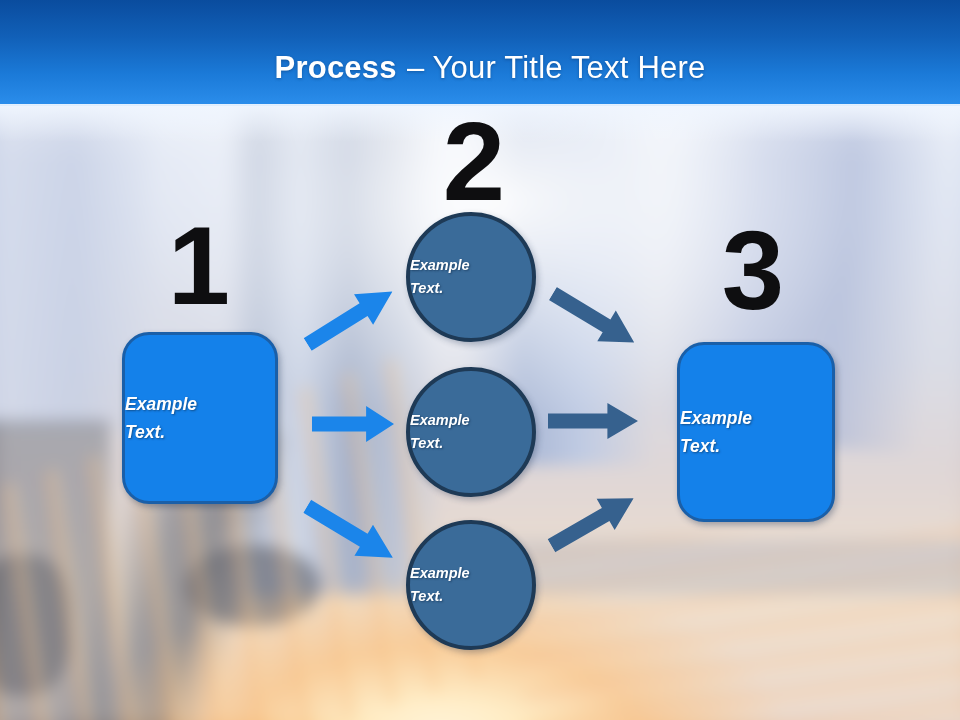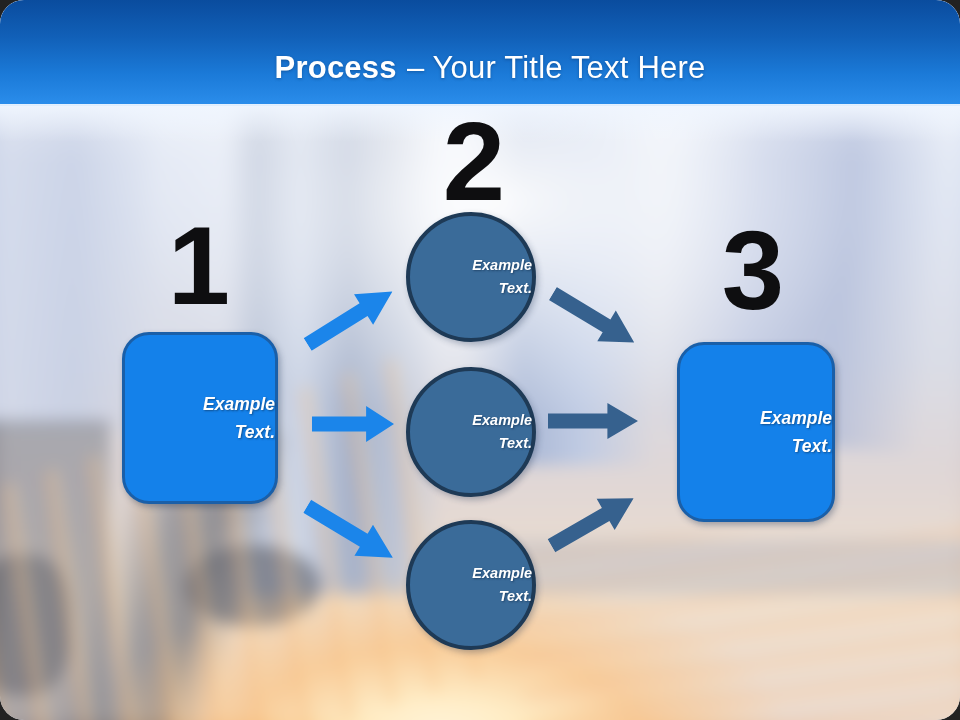--- a/index.html
+++ b/index.html
@@ -1,20 +1,19 @@
 <!DOCTYPE html>
 <html style="--header_top: #0a4c9e; --header_bottom: #2b8eec; --title_color: #ffffff; --number_color: #0e0e10; --rect_fill: #1481ea; --rect_border: #1a5fa8; --circle_fill: #3a6b99; --circle_border: #1e3a56; --arrow_light: #1b85ea; --arrow_dark: #36618e;"><head>
 <meta charset="utf-8">
 <style>
   html,body{margin:0;padding:0;background:#222;}
   .slide{
     position:relative;width:960px;height:720px;overflow:hidden;
     background:#eef1f8;
     font-family:"Liberation Sans","DejaVu Sans",sans-serif;
-    border-radius:24px;
   }
   
   .bg-blur{position:absolute;inset:0;filter:blur(8px);}
   .layer{position:absolute;}
   .base{inset:-40px;background:linear-gradient(180deg,
     #eef3fb 0%,#e3eaf7 16%,#d9e0ef 32%,#d3d6e2 50%,
     #d9cfcf 64%,#ecd8c2 80%,#e6d2c6 100%);}
   .bldg-left-edge{left:-30px;top:90px;width:190px;height:340px;opacity:.8;
     background:linear-gradient(90deg,#cfd7ea 0%,#bac5df 55%,rgba(186,197,223,0) 100%);}
   .bldg-left{left:225px;top:75px;width:215px;height:520px;opacity:.9;
@@ -51,21 +50,21 @@
     text-shadow:0 1px 3px rgba(0,30,70,.35);white-space:nowrap;}
   .slide-title .t-bold{font-weight:700;}
   .slide-title .t-reg{font-weight:400;margin-left:.33em;}
   
   .step-number{position:absolute;transform:translate(-50%,-50%);
     font-size:112px;font-weight:800;line-height:1;color:var(--number_color,#0e0e10);}
   .num1{left:199px;top:266px;}
   .num2{left:474px;top:162px;}
   .num3{left:753px;top:271px;}
   
-  .shape-label{display:flex;flex-direction:column;justify-content:center;align-items:flex-end;
+  .shape-label{display:flex;flex-direction:column;justify-content:center;align-items:flex-start;
     width:100%;height:100%;color:#fff;font-weight:700;font-style:italic;
     text-shadow:1px 1px 2px rgba(15,40,70,.55);line-height:1.6;}
   .proc-box{position:absolute;background:var(--rect_fill,#1481ea);
     border:3px solid var(--rect_border,#1a5fa8);box-sizing:border-box;
     border-radius:27px;box-shadow:2px 3px 6px rgba(25,45,80,.35);font-size:17.5px;}
   .box-start{left:122px;top:332px;width:156px;height:172px;}
   .box-end{left:677px;top:342px;width:158px;height:180px;}
   .proc-circle{position:absolute;width:130px;height:130px;border-radius:50%;
     background:var(--circle_fill,#3a6b99);border:4px solid var(--circle_border,#1e3a56);
     box-sizing:border-box;box-shadow:2px 3px 6px rgba(25,45,80,.3);font-size:14.5px;}

